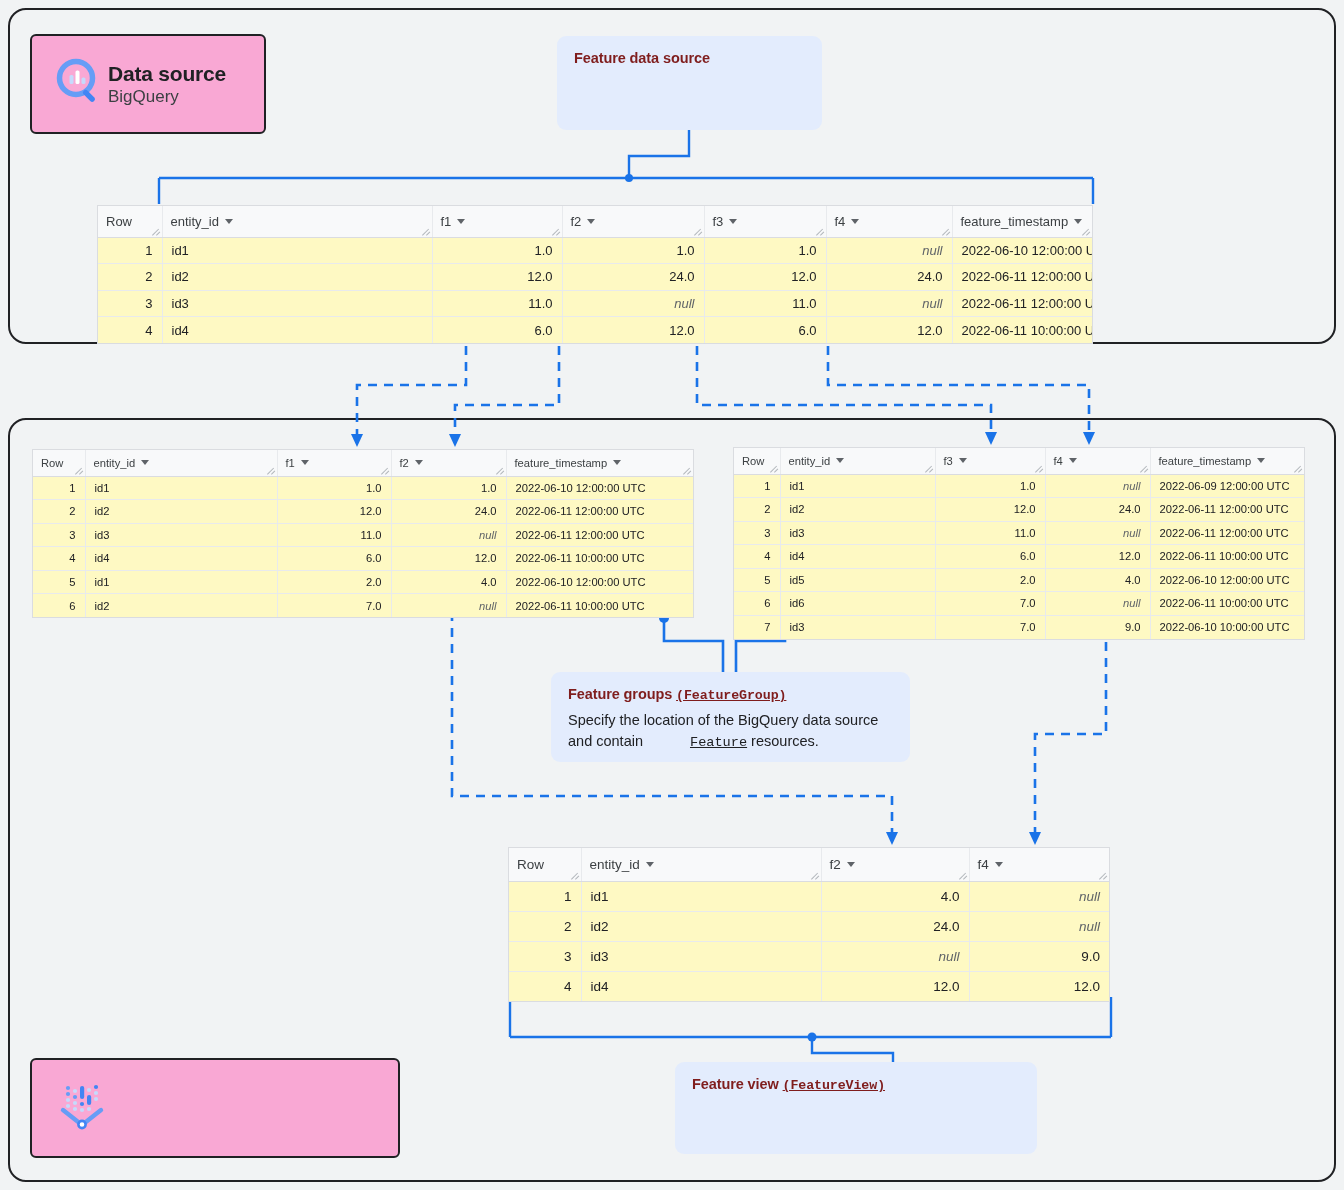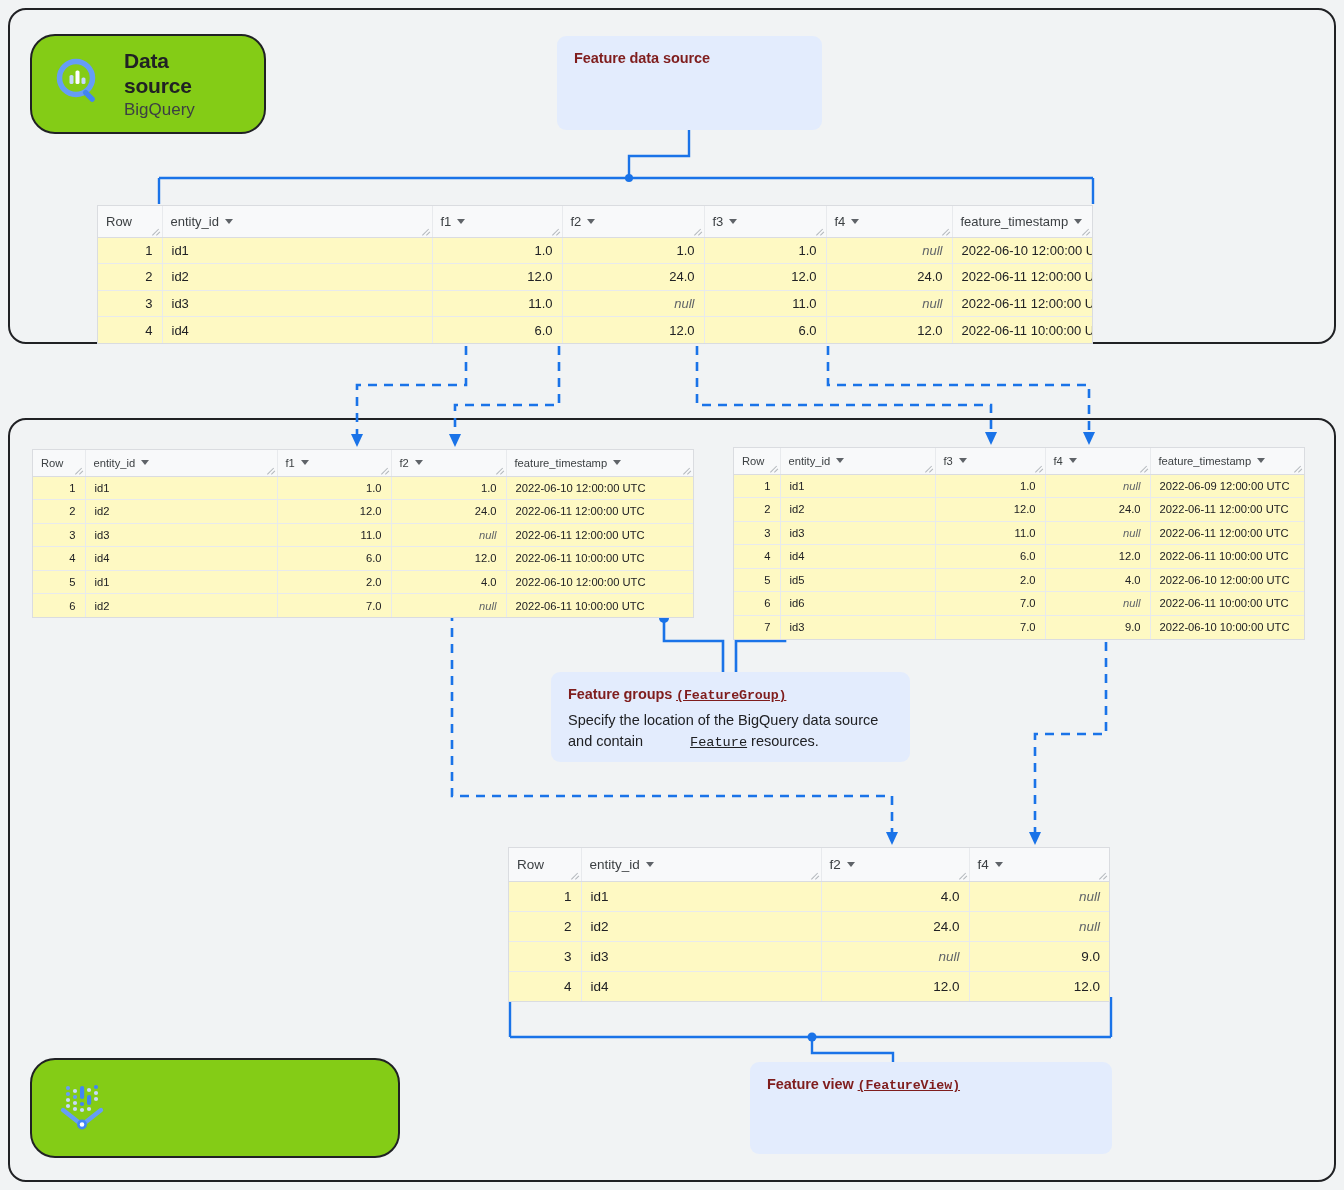--- a/index.html
+++ b/index.html
@@ -17,26 +17,26 @@
     background: #f1f3f4;
     border: 2px solid #202124;
     border-radius: 18px;
   }
   #section-datasource { left: 8px;  top: 8px;   width: 1328px; height: 336px; }
   #section-featurestore { left: 8px; top: 418px; width: 1328px; height: 764px; }
 
   
   .product-chip {
     position: absolute;
-    background: #84cc16;
+    background: #f9a8d4;
     border: 2.5px solid #202124;
-    border-radius: 25px;
+    border-radius: 6px;
     display: flex; align-items: center;
     padding: 0 22px;
-    gap: 18px;
+    gap: 2px;
   }
   #chip-bigquery { left: 30px; top: 34px; width: 236px; height: 100px; }
   #chip-vertex   { left: 30px; top: 1058px; width: 370px; height: 100px; }
   .chip-text .chip-title {
     font-size: 21px; font-weight: bold; color: #202124; line-height: 1.22;
     letter-spacing: -0.2px;
   }
   .chip-text .chip-sub {
     font-size: 17px; color: #3c4043; line-height: 1.25;
   }
@@ -57,21 +57,21 @@
   .callout .c-body code {
     font-family: "Liberation Mono", monospace;
     font-size: 13.3px; font-weight: bold; text-decoration: underline;
   }
   .callout .c-body {
     font-size: 14.5px; color: #202124; line-height: 1.42;
   }
   .callout .c-body code { font-weight: normal; font-size: 13.6px; padding-left: 47px; }
   #callout-fds  { left: 557px; top: 36px;  width: 265px; height: 94px; }
   #callout-fg   { left: 551px; top: 672px; width: 359px; height: 90px; }
-  #callout-fv   { left: 750px; top: 1062px; width: 362px; height: 92px; }
+  #callout-fv   { left: 675px; top: 1062px; width: 362px; height: 92px; }
 
   
   .tbl {
     position: absolute;
     background: #fef9c3;
     border: 1px solid #dadce0;
     border-collapse: collapse;
     font-size: 12.5px;
     color: #202124;
   }

